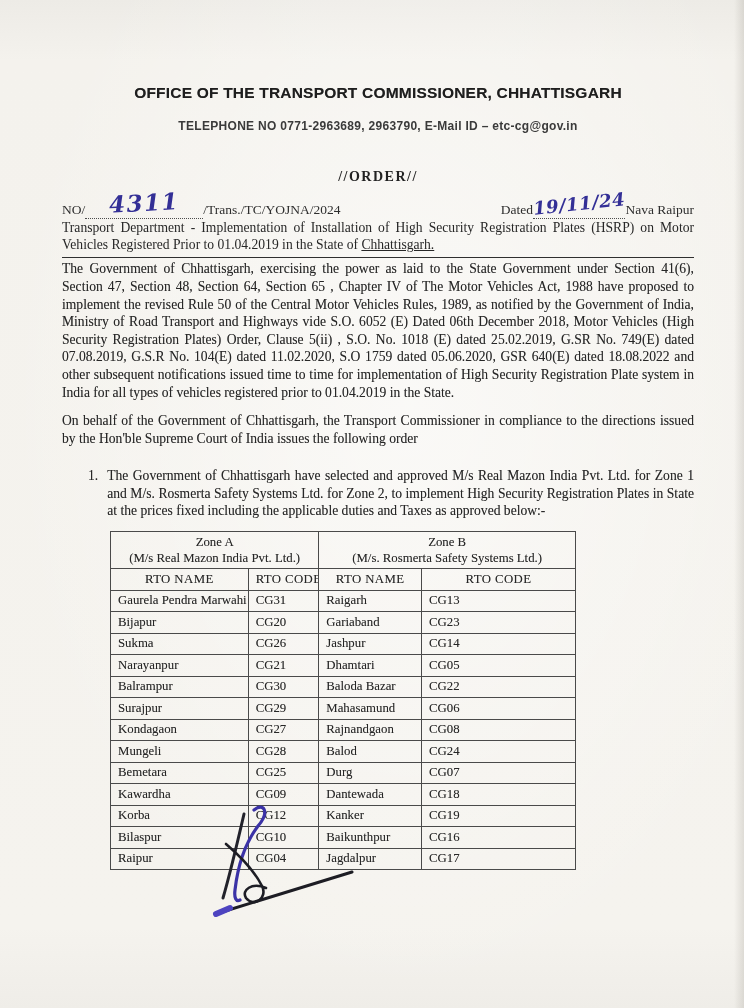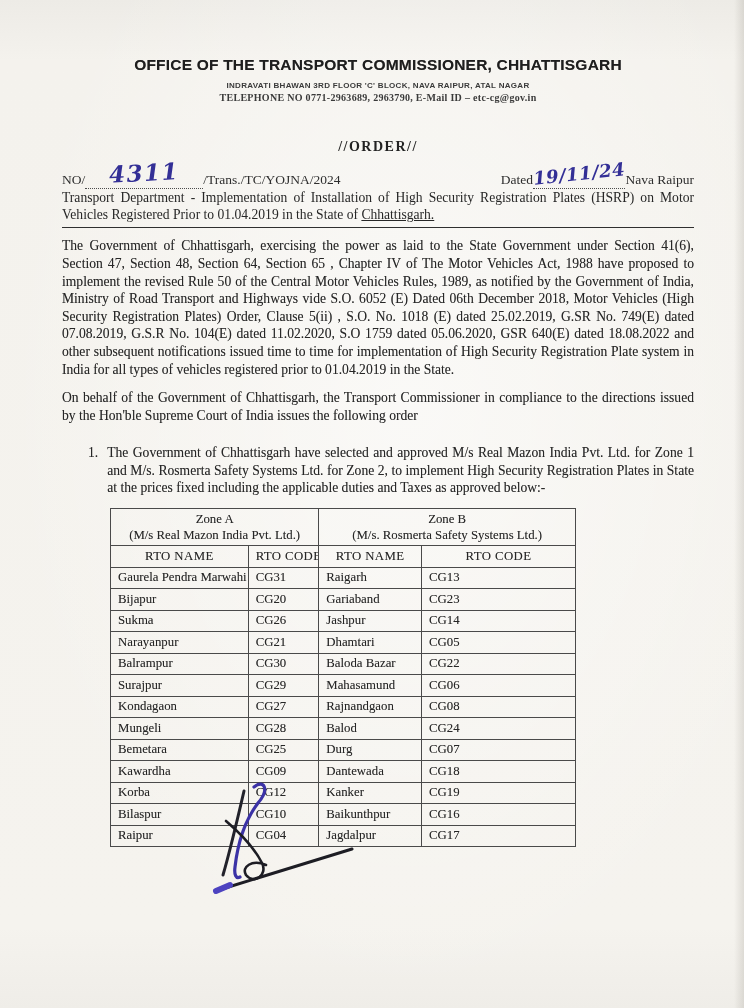--- a/index.html
+++ b/index.html
@@ -6,25 +6,25 @@
   body{
     width:744px;height:1008px;overflow:hidden;position:relative;
     background:
       radial-gradient(ellipse at 55% 40%, rgba(255,255,255,.55), rgba(0,0,0,0) 70%),
       linear-gradient(180deg, #edebe6 0%, #f4f2ed 6%, #f5f3ee 92%, #efede8 100%);
     font-family:"Liberation Serif", serif;
     color:#2b2b2b;
   }
   .doc{position:absolute;left:0;top:0;width:744px;height:1008px;
        padding:0 50px 0 62px;box-sizing:border-box;}
-  .letterhead{padding-top:56px;text-align:center;font-family:"Liberation Sans",sans-serif;}
+  .letterhead{padding-top:84px;text-align:center;font-family:"Liberation Sans",sans-serif;}
   .office-title{font-size:15.5px;font-weight:bold;letter-spacing:.2px;color:#1e1e1e;
                 text-shadow:0 0 .6px rgba(30,30,30,.55);}
   .address-line{margin-top:7px;font-size:8px;font-weight:bold;color:#3a3a3a;letter-spacing:.3px;}
-  .contact-line{margin-top:2px;font-size:10px;font-weight:bold;color:#3a3a3a;letter-spacing:.3px;font-family:Liberation Serif, serif;}
+  .contact-line{margin-top:17px;font-size:12px;font-weight:bold;color:#3a3a3a;letter-spacing:.3px;}
   .order-heading{margin-top:36px;text-align:center;font-family:"Liberation Serif",serif;
                  font-size:14px;font-weight:bold;letter-spacing:1.5px;color:#222;}
 
   .ref-line{margin-top:17px;display:flex;justify-content:space-between;align-items:baseline;
             font-size:13.5px;color:#2e2e2e;}
   .ref-left,.ref-right{white-space:nowrap;}
   .dots{display:inline-block;border-bottom:1.5px dotted #4c4c4c;text-align:center;vertical-align:baseline;}
   .dots-no{min-width:118px;}
   .dots-date{min-width:86px;}
   .hw{font-family:"DejaVu Serif",serif;font-style:italic;font-weight:bold;color:#332f96;}
@@ -32,21 +32,21 @@
          position:relative;top:-3px;letter-spacing:1.5px;}
   .hw-date{display:inline-block;font-size:18px;transform:rotate(-6deg);line-height:0;
            position:relative;top:-4px;letter-spacing:.5px;}
 
   .subject{font-size:13.6px;line-height:17.2px;text-align:justify;
            padding-bottom:4px;border-bottom:1.8px solid #2f2f2f;color:#272727;}
   .subject .u{text-decoration:underline;}
 
   .para{font-size:13.6px;line-height:17.6px;text-align:justify;color:#272727;
         text-shadow:0 0 .5px rgba(40,40,40,.35);}
-  .para1{margin-top:9px;}
+  .para1{margin-top:2px;}
   .para2{margin-top:11px;}
 
   .order-item{margin-top:20px;display:flex;font-size:13.6px;line-height:17.3px;color:#272727;
               padding-left:26px;text-shadow:0 0 .5px rgba(40,40,40,.35);}
   .order-item .num{flex:0 0 auto;padding-right:9px;}
   .order-item .itext{text-align:justify;}
 
   .table-wrap{margin-top:12px;margin-left:48px;width:466px;position:relative;}
   table.rto{border-collapse:collapse;width:100%;table-layout:fixed;
             font-size:12.8px;color:#262626;text-shadow:0 0 .5px rgba(40,40,40,.3);}
@@ -63,21 +63,20 @@
   .edge-shade{position:absolute;right:0;top:0;width:10px;height:1008px;
               background:linear-gradient(270deg, rgba(120,115,105,.18), rgba(0,0,0,0));}
 </style>
 </head>
 <body>
 
 <div class="doc">
 
   <div class="letterhead">
     <div class="office-title">OFFICE OF THE TRANSPORT COMMISSIONER, CHHATTISGARH</div>
-    <div class="address-line">INDRAVATI BHAWAN 3RD FLOOR 'C' BLOCK, NAVA RAIPUR, ATAL NAGAR</div>
     <div class="contact-line">TELEPHONE NO 0771-2963689, 2963790, E-Mail ID – etc-cg@gov.in</div>
     <div class="order-heading">//ORDER//</div>
   </div>
 
   <div class="ref-line">
     <span class="ref-left">
       <span>NO/</span><span class="dots dots-no"><span class="hw hw-no">4311</span></span><span>/Trans./TC/YOJNA/2024</span>
     </span>
     <span class="ref-right">
       <span>Dated</span><span class="dots dots-date"><span class="hw hw-date">19/11/24</span></span><span>Nava Raipur</span>

